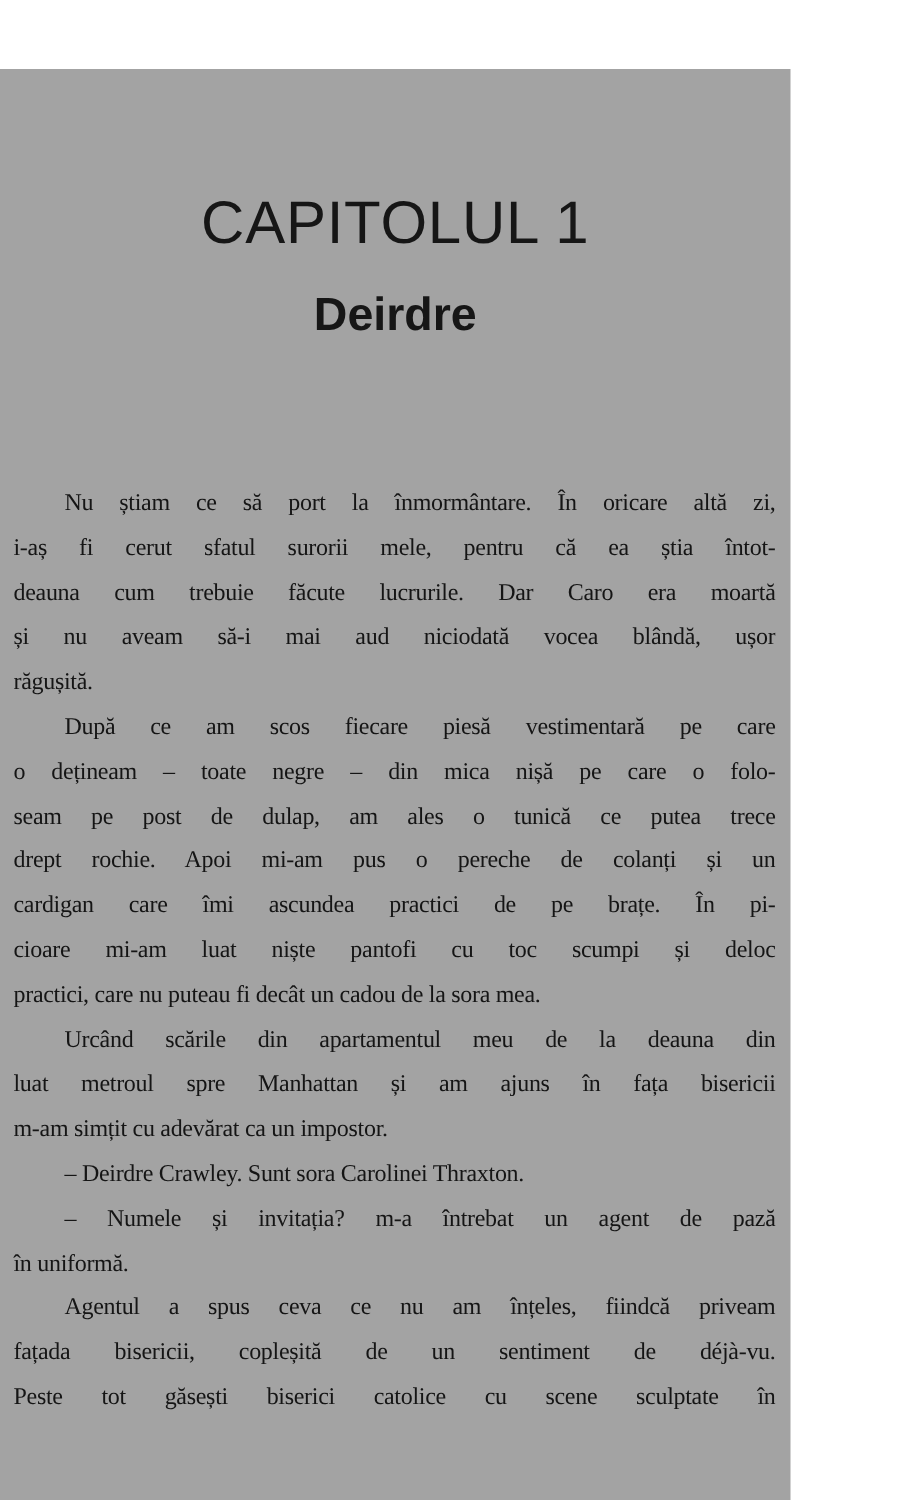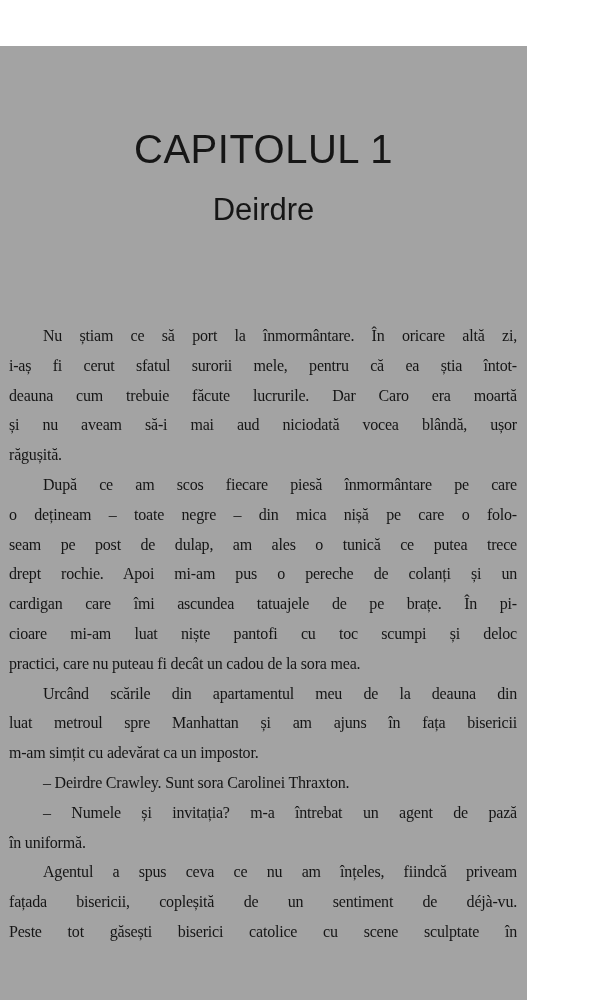--- a/index.html
+++ b/index.html
@@ -21,21 +21,21 @@
     line-height: 40px;
     font-weight: 300;
     letter-spacing: 0.5px;
     color: #161616;
   }
   .chapter-subtitle {
     margin: 25px 0 0 0;
     text-align: center;
     font-size: 31px;
     line-height: 31px;
-    font-weight: 400;
+    font-weight: 700;
     color: #161616;
   }
   .body-text {
     margin-top: 96px;
     padding: 0 10px 0 9px;
     font-size: 16px;
     font-weight: 300;
     letter-spacing: -0.2px;
     color: #151515;
     font-family: Liberation Serif, serif;
@@ -82,25 +82,25 @@
 
     <div class="paragraph">
       <div class="line indent">Nu știam ce să port la înmormântare. În oricare altă zi,</div>
       <div class="line">i-aș fi cerut sfatul surorii mele, pentru că ea știa întot-</div>
       <div class="line">deauna cum trebuie făcute lucrurile. Dar Caro era moartă</div>
       <div class="line">și nu aveam să-i mai aud niciodată vocea blândă, ușor</div>
       <div class="line last">răgușită.</div>
     </div>
 
     <div class="paragraph">
-      <div class="line indent">După ce am scos fiecare piesă înmormântare pe care</div>
+      <div class="line indent">După ce am scos fiecare piesă vestimentară pe care</div>
       <div class="line">o dețineam – toate negre – din mica nișă pe care o folo-</div>
       <div class="line">seam pe post de dulap, am ales o tunică ce putea trece</div>
       <div class="line">drept rochie. Apoi mi-am pus o pereche de colanți și un</div>
-      <div class="line">cardigan care îmi ascundea tatuajele de pe brațe. În pi-</div>
+      <div class="line">cardigan care îmi ascundea practici de pe brațe. În pi-</div>
       <div class="line">cioare mi-am luat niște pantofi cu toc scumpi și deloc</div>
       <div class="line last">practici, care nu puteau fi decât un cadou de la sora mea.</div>
     </div>
 
     <div class="paragraph">
       <div class="line indent">Urcând scările din apartamentul meu de la deauna din</div>
       <div class="line">luat metroul spre Manhattan și am ajuns în fața bisericii</div>
       <div class="line last">m-am simțit cu adevărat ca un impostor.</div>
     </div>
 

